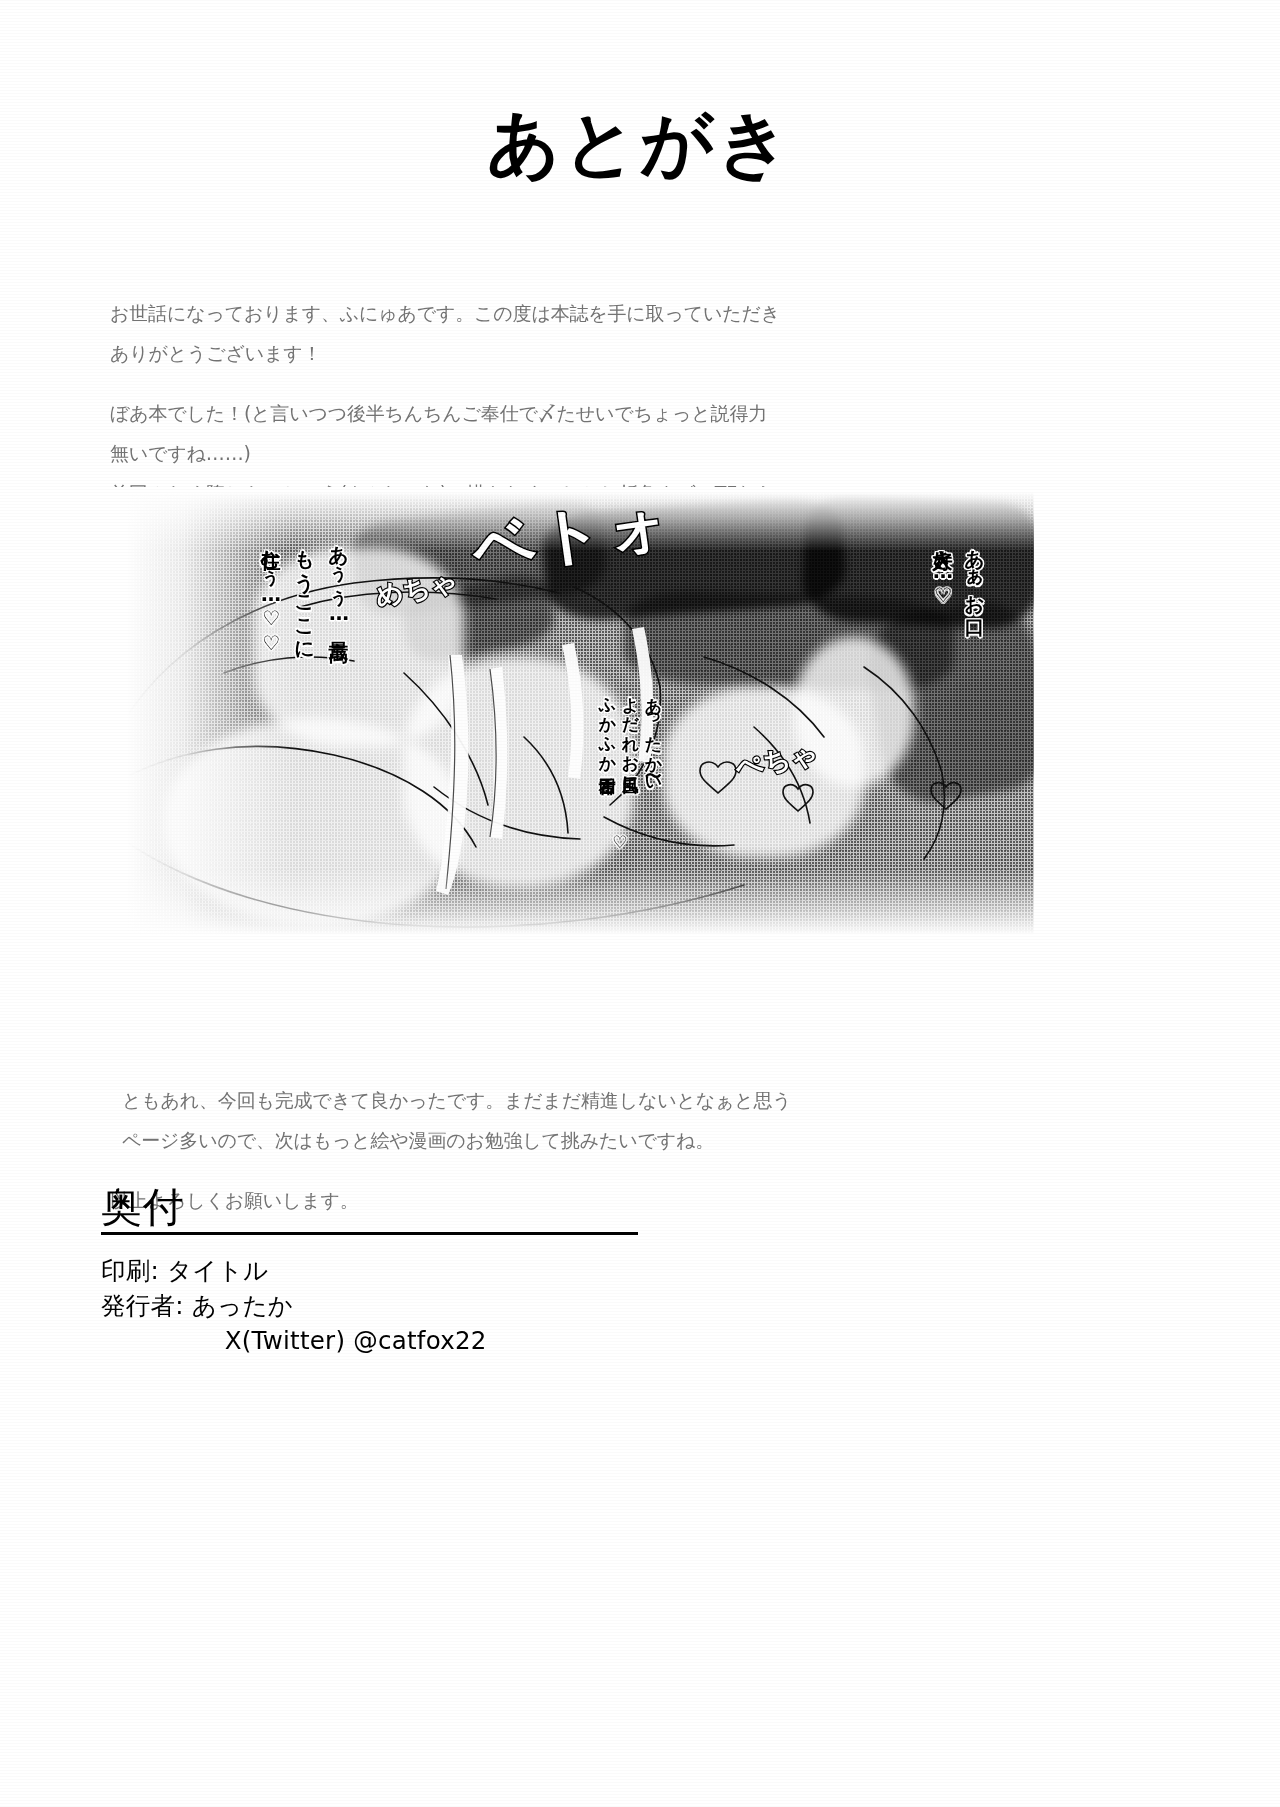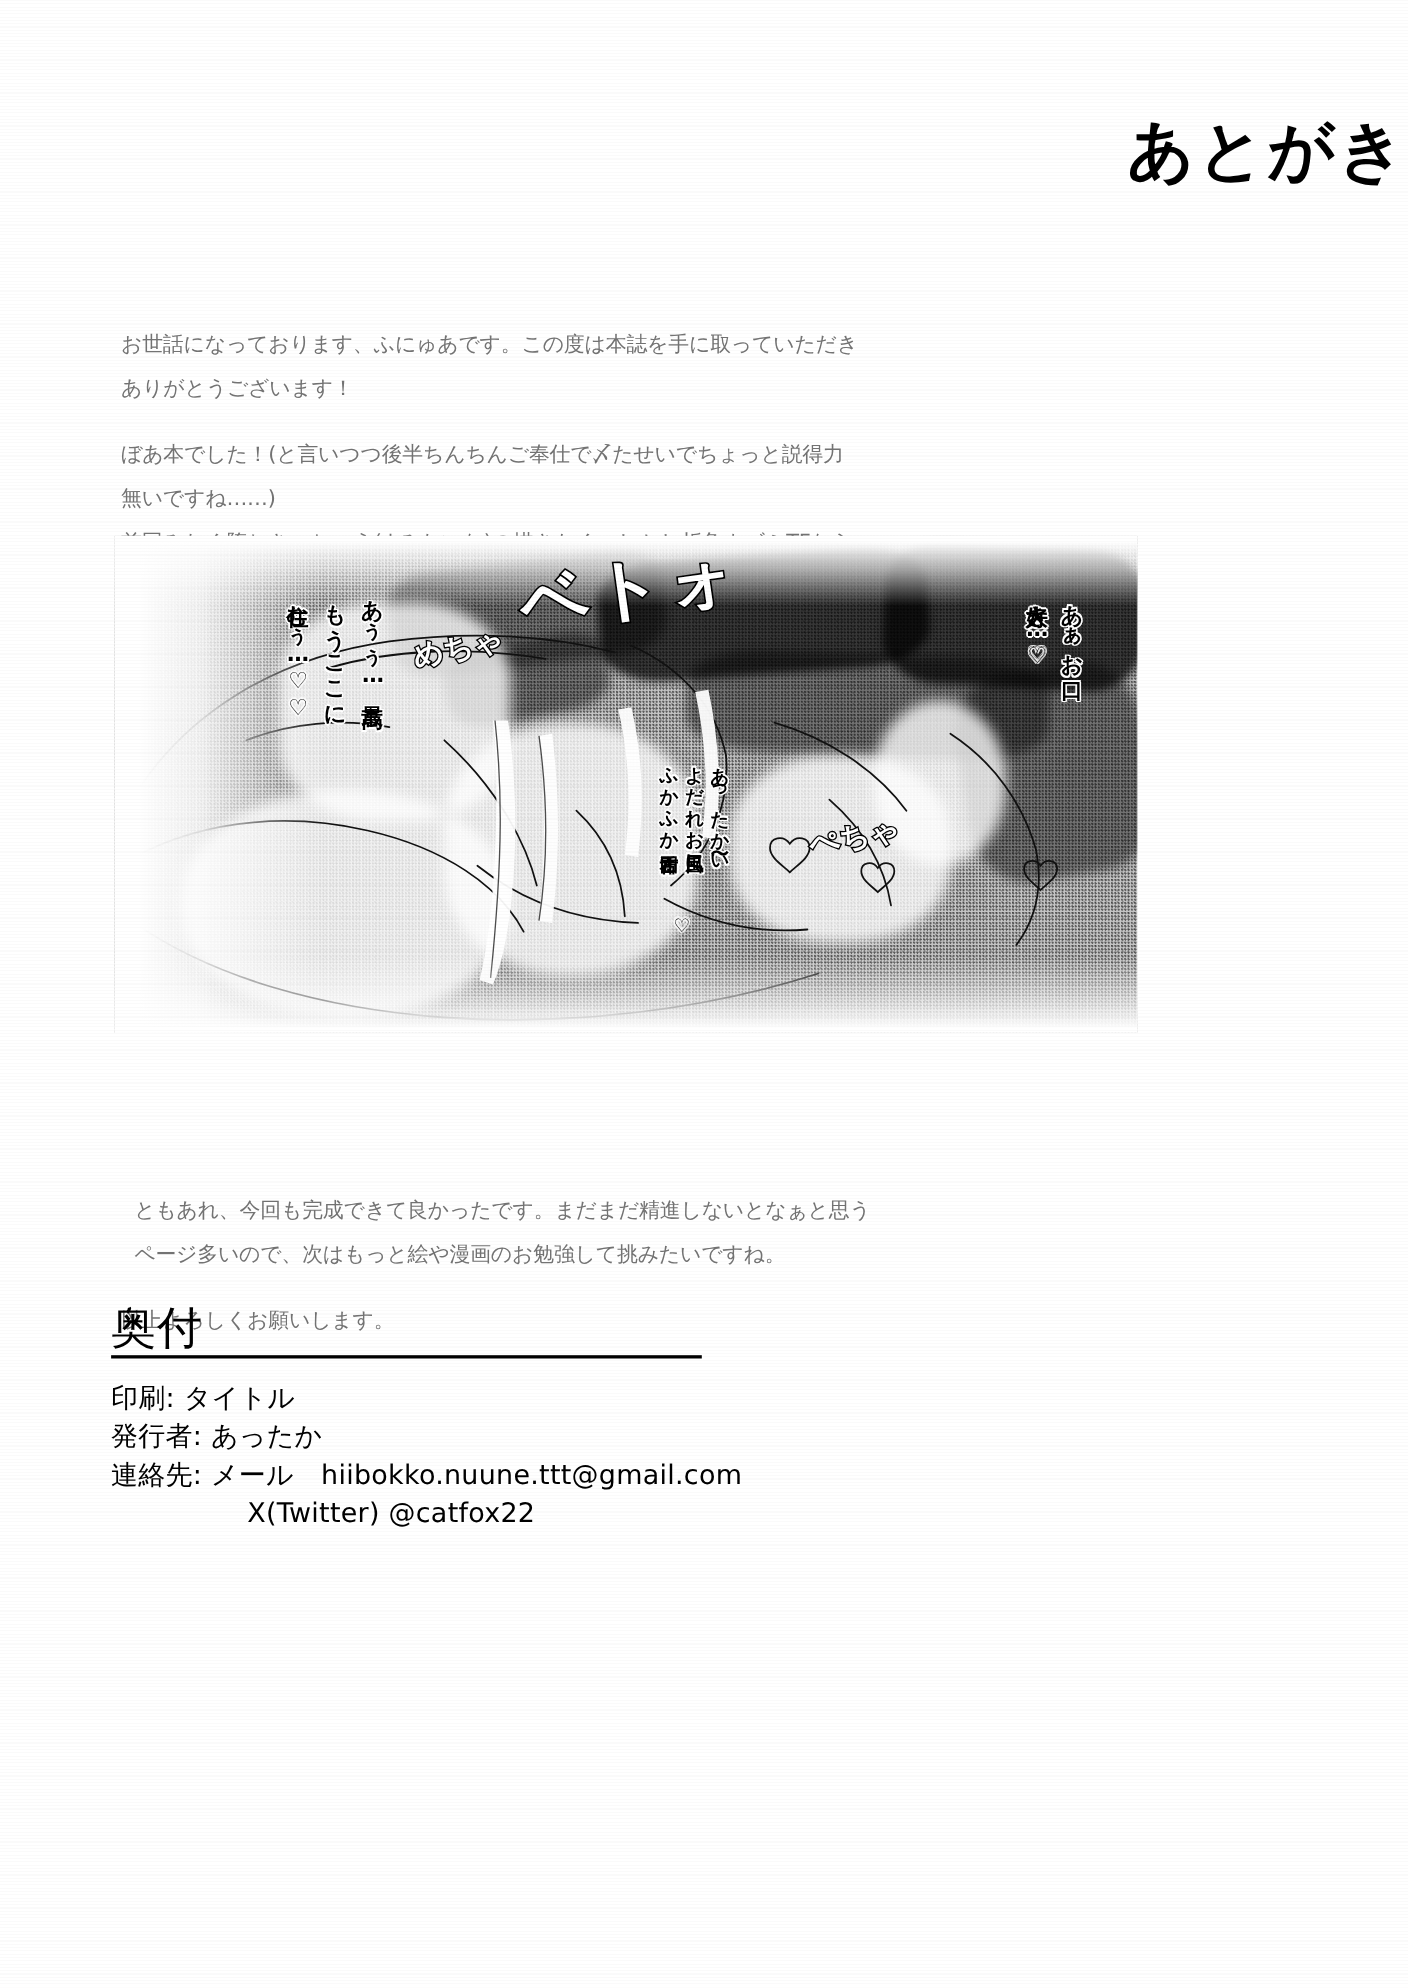--- a/index.html
+++ b/index.html
@@ -20,22 +20,22 @@
     overflow: hidden;
     margin: 0 auto;
   }
 
   
   .title {
     position: absolute;
     left: 0;
     top: 104px;
     width: 1280px;
-    text-align: right;
-    font-size: 60px;
+    text-align: center;
+    font-size: 72px;
     font-weight: 700;
     letter-spacing: 0.04em;
     line-height: 1.1;
     color: #000;
   }
 
   
   .body-text {
     position: absolute;
     left: 110px;
@@ -283,18 +283,17 @@
   </div>
   <div class="body-text" style="top:1100px;">
     <p class="para tight">以上よろしくお願いします。</p>
   </div>
 
   <div class="colophon-head">奥付</div>
   <div class="colophon-rule"></div>
   <div class="colophon-list">
     <div>印刷: タイトル</div>
     <div>発行者: あったか</div>
-    <div>連絡先: メール　hiibokko.nuune.ttt@gmail.com</div>
     <div>　　　　　X(Twitter) @catfox22</div>
   </div>
 
   <div class="grain"></div>
 </div>
 
 </body></html>

